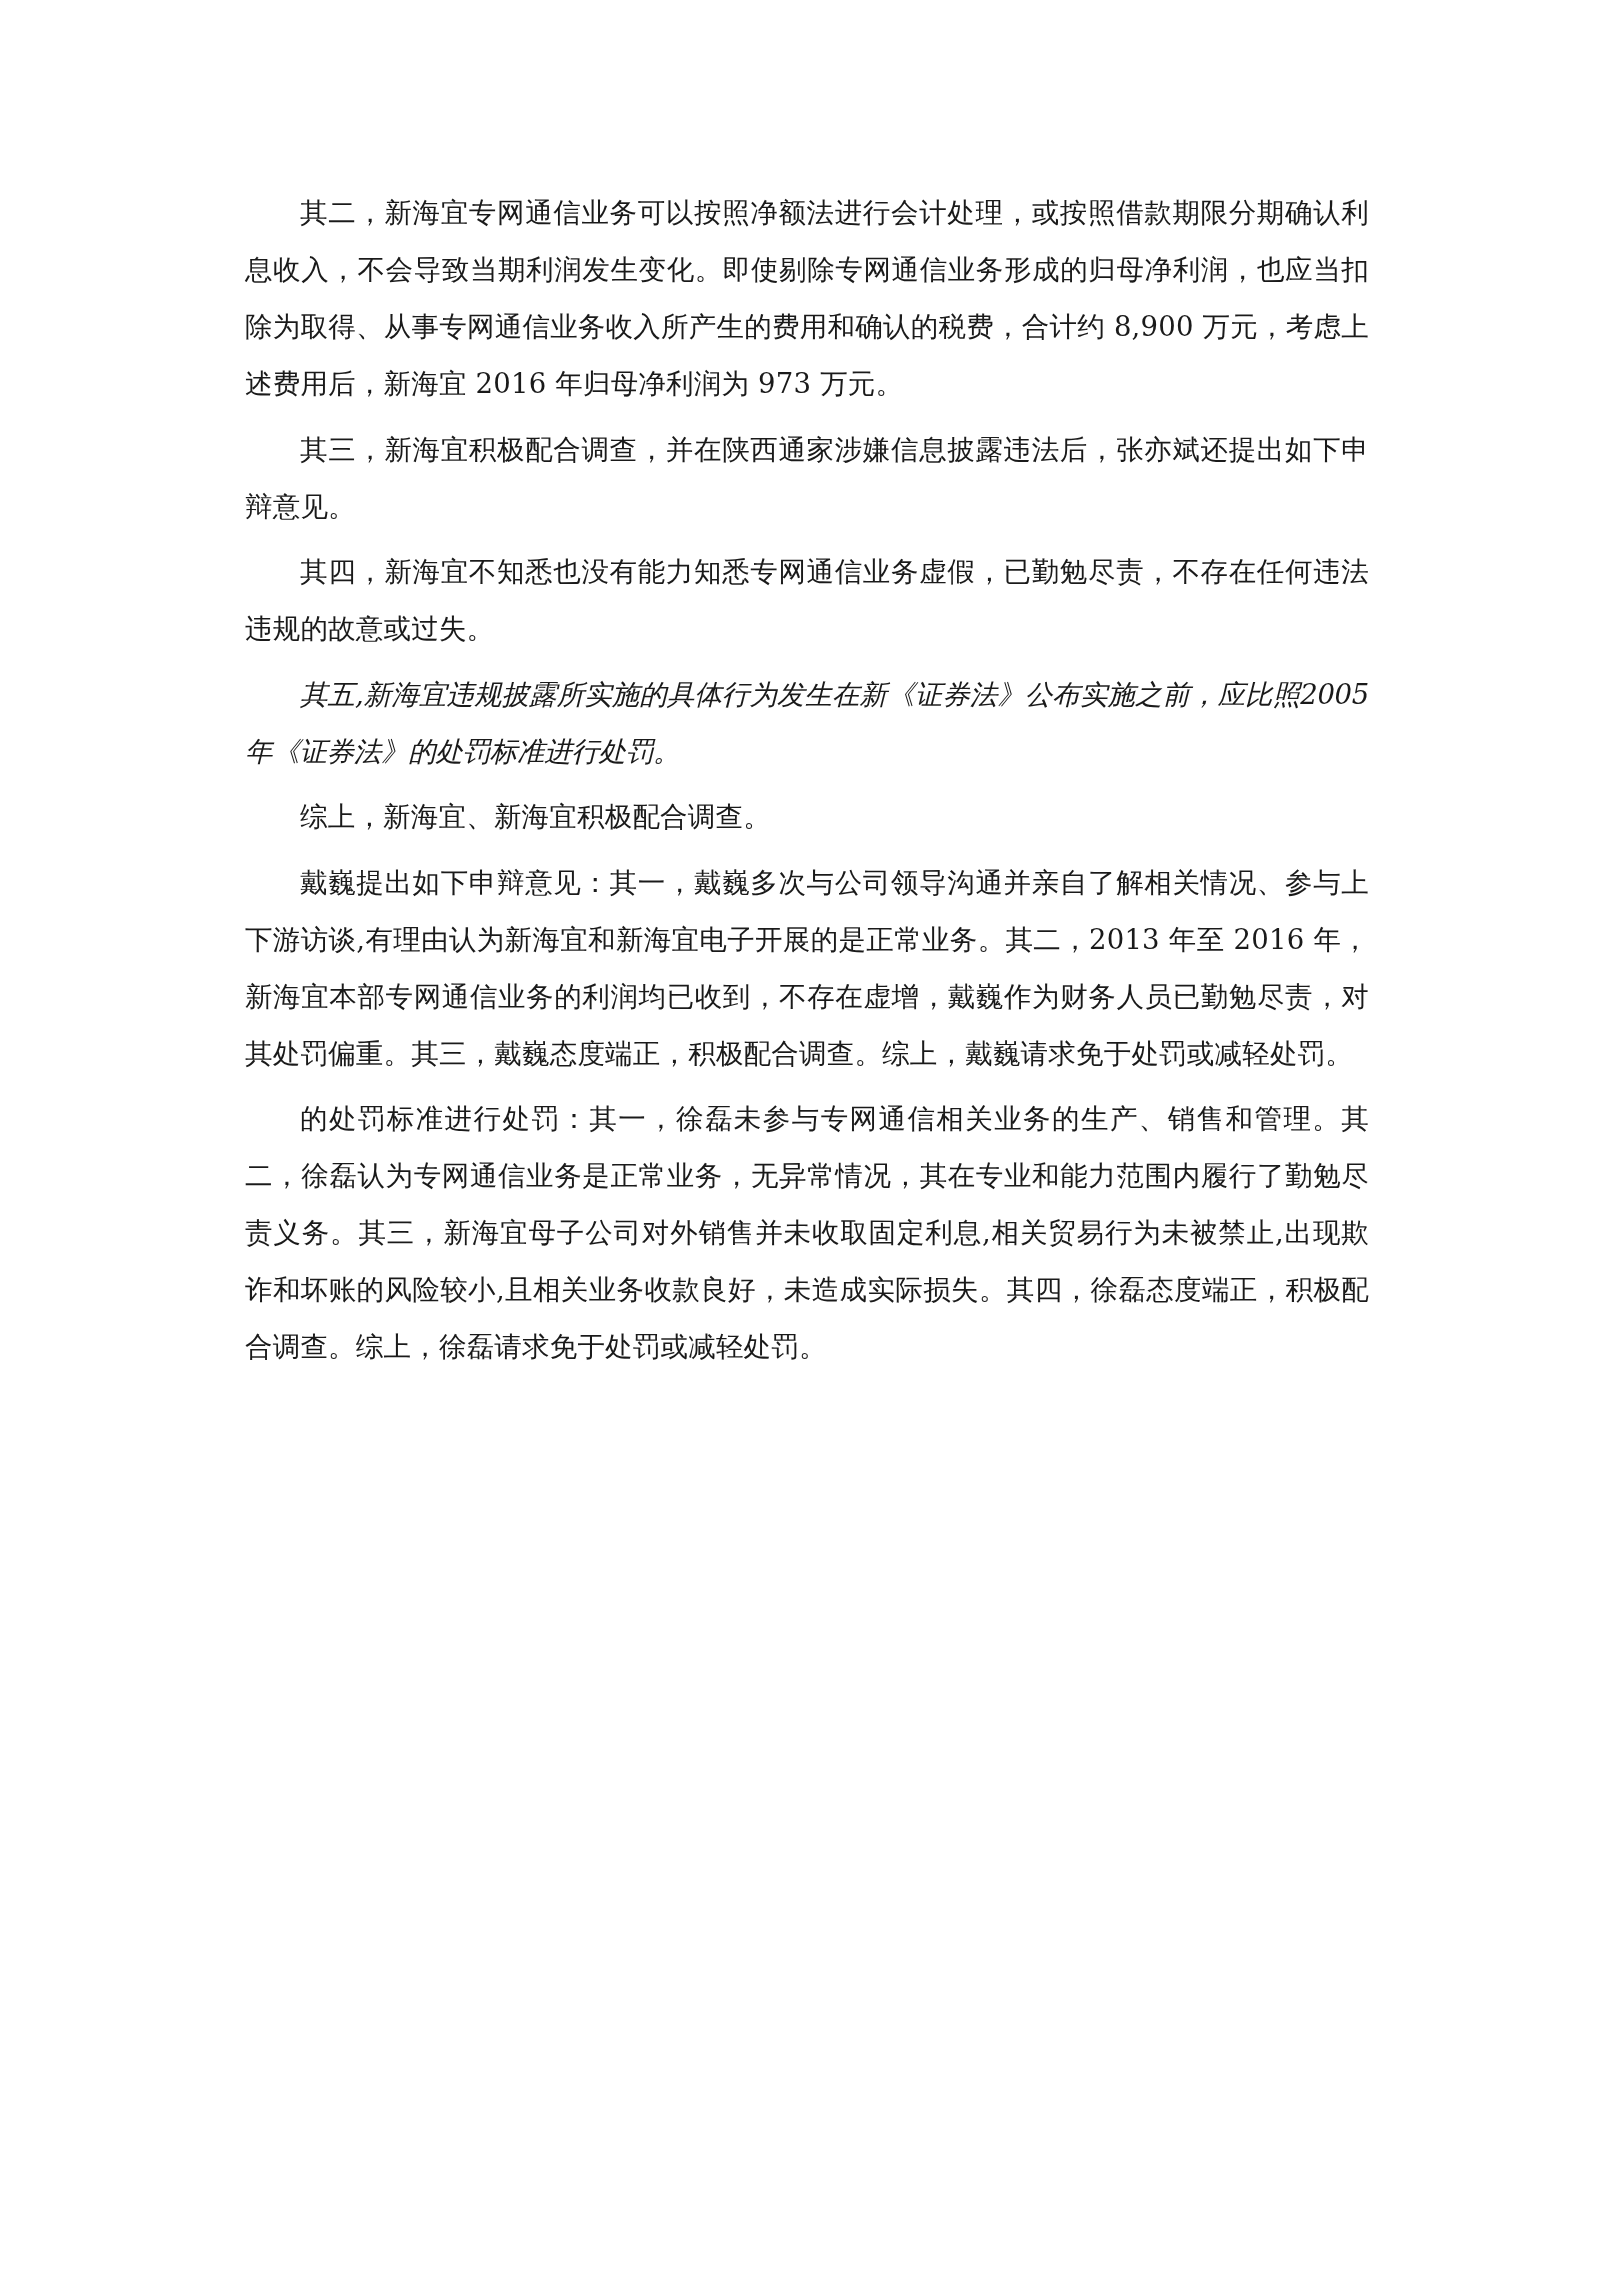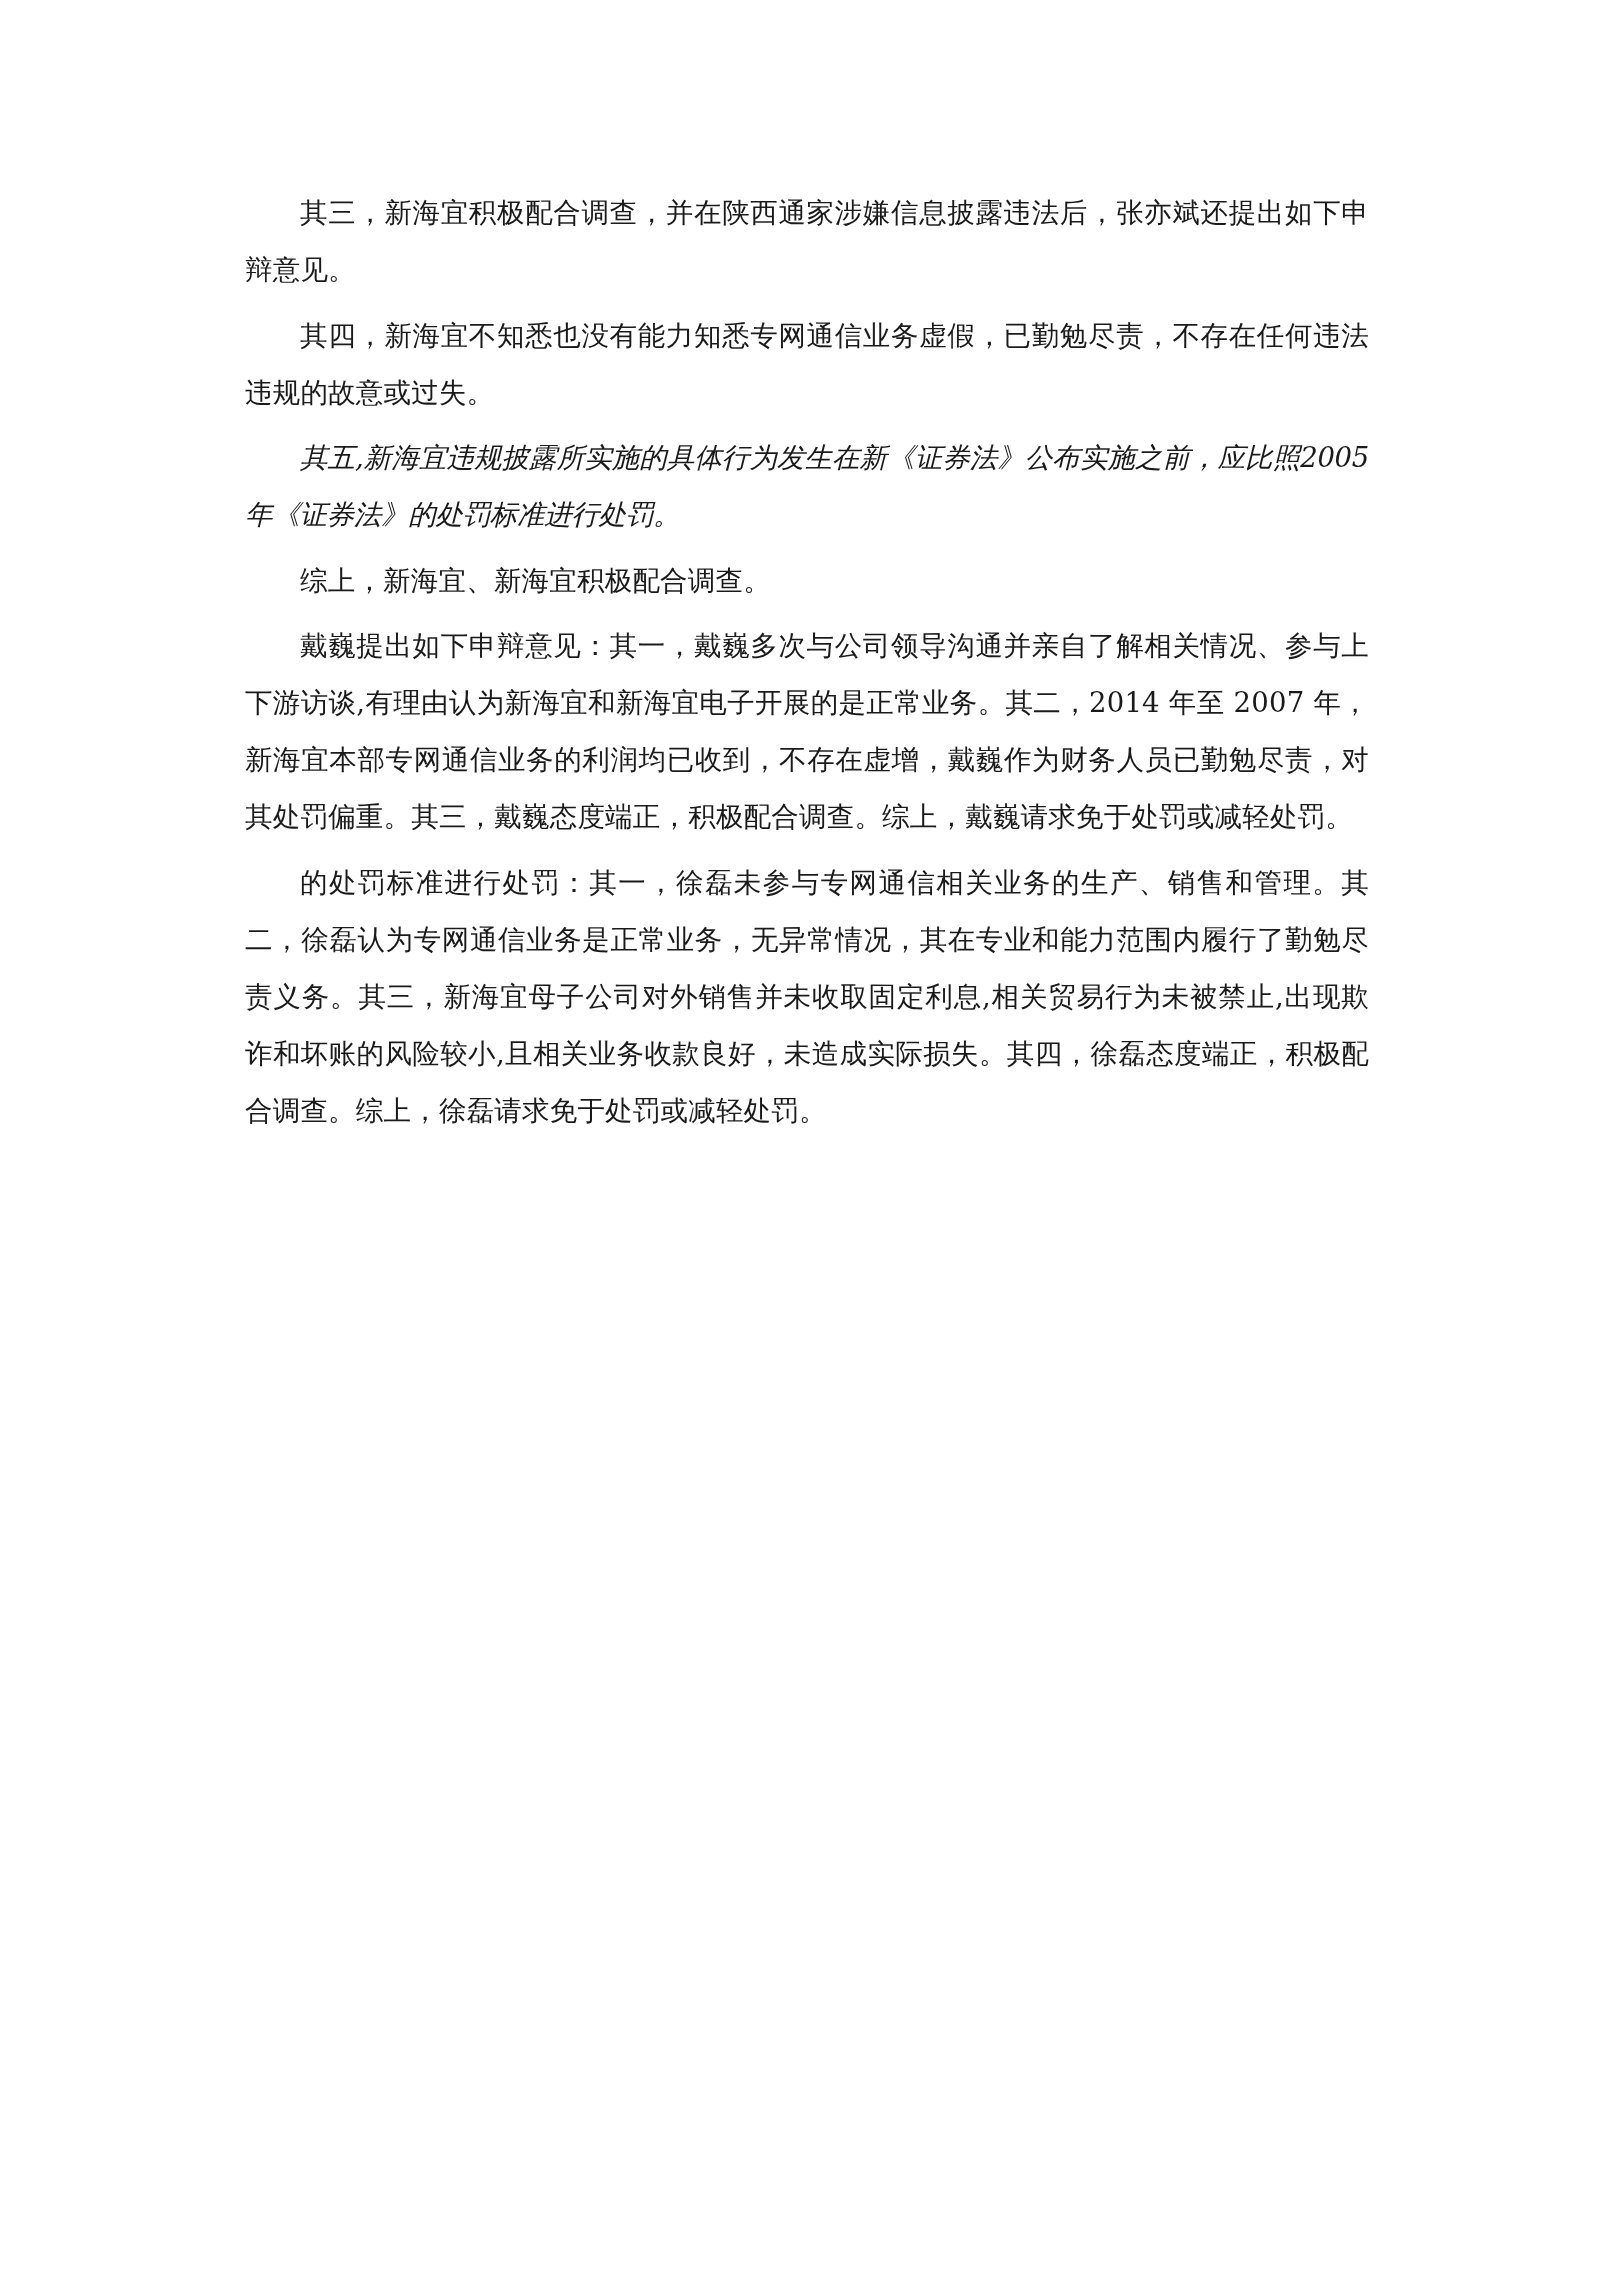--- a/index.html
+++ b/index.html
@@ -37,29 +37,30 @@
     letter-spacing: -0.3px;
     font-style: italic;
   }
 </style>
 </head>
 <body>
 
 <div class="page">
   <div class="page-body">
 
+    <p class="para">其二，新海宜专网通信业务可以按照净额法进行会计处理，或按照借款期限分期确认利息收入，不会导致当期利润发生变化。即使剔除专网通信业务形成的归母净利润，也应当扣除为取得、从事专网通信业务收入所产生的费用和确认的税费，合计约 8,900 万元，考虑上述费用后，新海宜 2016 年归母净利润为 973 万元。</p>
 
     <p class="para">其三，新海宜积极配合调查，并在陕西通家涉嫌信息披露违法后，张亦斌还提出如下申辩意见。</p>
 
     <p class="para">其四，新海宜不知悉也没有能力知悉专网通信业务虚假，已勤勉尽责，不存在任何违法违规的故意或过失。</p>
 
     <p class="para tight">其五,新海宜违规披露所实施的具体行为发生在新《证券法》公布实施之前，应比照2005 年《证券法》的处罚标准进行处罚。</p>
 
 
     <p class="para">综上，新海宜、新海宜积极配合调查。</p>
 
-    <p class="para">戴巍提出如下申辩意见：其一，戴巍多次与公司领导沟通并亲自了解相关情况、参与上下游访谈,有理由认为新海宜和新海宜电子开展的是正常业务。其二，2014 年至 2007 年，新海宜本部专网通信业务的利润均已收到，不存在虚增，戴巍作为财务人员已勤勉尽责，对其处罚偏重。其三，戴巍态度端正，积极配合调查。综上，戴巍请求免于处罚或减轻处罚。</p>
+    <p class="para">戴巍提出如下申辩意见：其一，戴巍多次与公司领导沟通并亲自了解相关情况、参与上下游访谈,有理由认为新海宜和新海宜电子开展的是正常业务。其二，2013 年至 2016 年，新海宜本部专网通信业务的利润均已收到，不存在虚增，戴巍作为财务人员已勤勉尽责，对其处罚偏重。其三，戴巍态度端正，积极配合调查。综上，戴巍请求免于处罚或减轻处罚。</p>
 
     <p class="para">的处罚标准进行处罚：其一，徐磊未参与专网通信相关业务的生产、销售和管理。其二，徐磊认为专网通信业务是正常业务，无异常情况，其在专业和能力范围内履行了勤勉尽责义务。其三，新海宜母子公司对外销售并未收取固定利息,相关贸易行为未被禁止,出现欺诈和坏账的风险较小,且相关业务收款良好，未造成实际损失。其四，徐磊态度端正，积极配合调查。综上，徐磊请求免于处罚或减轻处罚。</p>
 
   </div>
 </div>
 
 
 </body></html>

